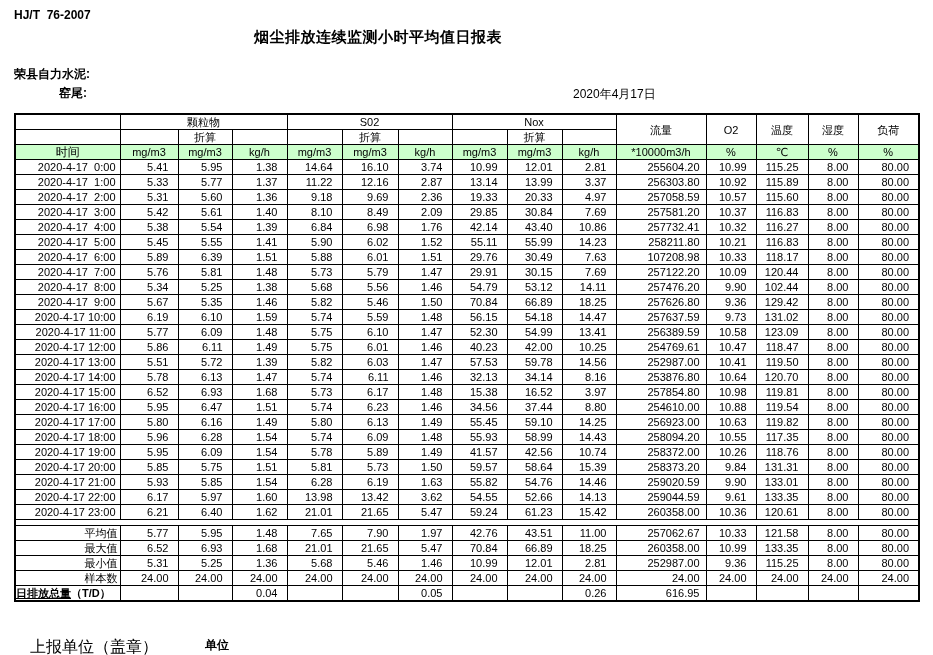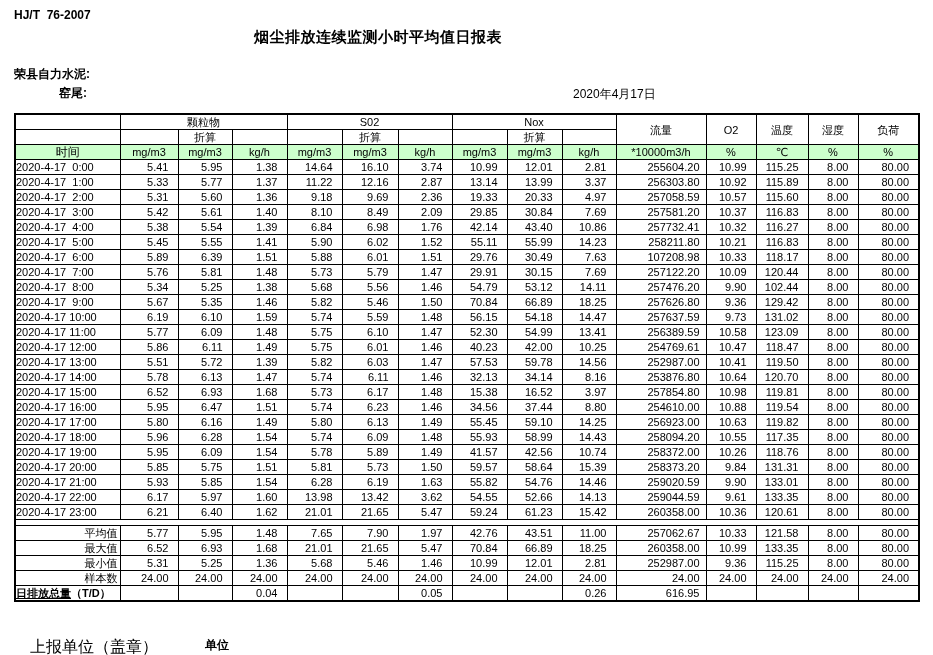--- a/index.html
+++ b/index.html
@@ -25,21 +25,21 @@
     border:2px solid #000; font-size:11px;
   }
   .report th, .report td {
     border:1px solid #000; padding:0; overflow:hidden;
     white-space:pre; height:14px; line-height:14px;
     font-weight:normal; text-align:center; vertical-align:middle;
   }
   .report thead tr.grp th { height:15px; }
   .report tr.units th { background:var(--green); }
   .report tr.units th.time-h { font-size:12px; }
-  .report td.time   { text-align:left; padding-right:4px; }
+  .report td.time   { text-align:right; padding-right:4px; }
   .report td.num    { text-align:right; padding-right:9px; }
   .report td.flow   { padding-right:6px; }
   .report td.slabel { text-align:right; padding-right:2px; }
   .report td.dlabel { text-align:left; font-weight:bold; }
   .report td.dlabel .u { text-decoration:underline; }
   .report tr.spacer td { border-left:none; border-right:none; height:6px; line-height:6px; }
 </style>
 </head>
 <body>
 

